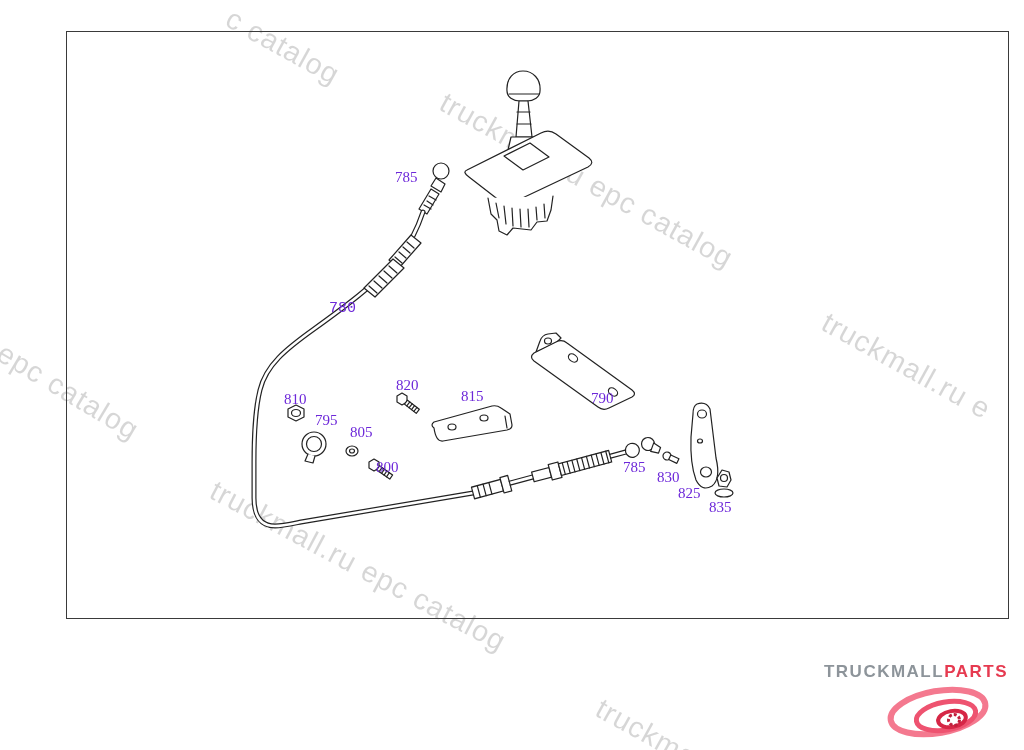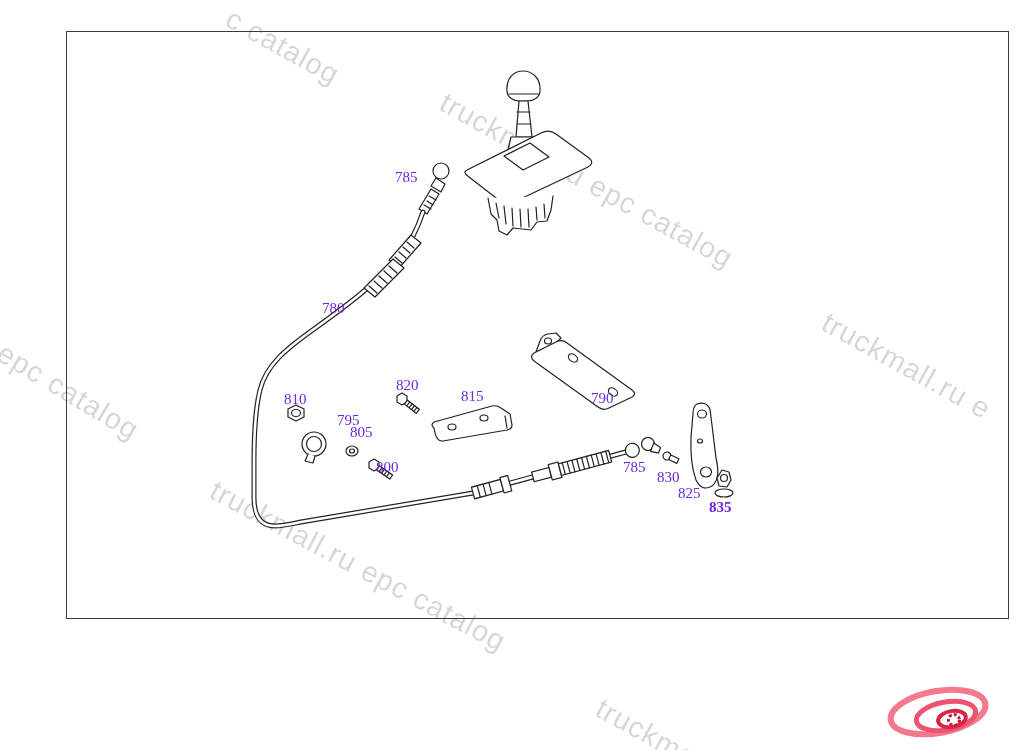--- a/index.html
+++ b/index.html
@@ -189,36 +189,39 @@
         <ellipse cx="724" cy="493" rx="9" ry="4" fill="#ffffff"></ellipse>
         <polygon points="722,470 729,472 731,480 727,487 719,486 717,478" fill="#ffffff"></polygon>
         <circle cx="724" cy="478" r="3.5" fill="#ffffff"></circle>
       </g>
 
     </g>
   </svg>
 
   <div class="labels">
       <span class="part-label" style="left: 395px; top: 169px;">785</span>
-      <span class="part-label" style="left: 322px; top: 300px;">780</span>
+      <span class="part-label" style="left: 329px; top: 300px; font-family: Liberation Mono, monospace;">780</span>
       <span class="part-label" style="left: 396px; top: 377px;">820</span>
       <span class="part-label" style="left: 461px; top: 388px;">815</span>
       <span class="part-label" style="left: 551px; top: 390px; margin-left: 40px;">790</span>
       <span class="part-label" style="left: 284px; top: 391px;">810</span>
-      <span class="part-label" style="left: 337px; top: 412px;">795</span>
+      <span class="part-label" style="left: 315px; top: 412px;">795</span>
       <span class="part-label" style="left: 350px; top: 424px;">805</span>
       <span class="part-label" style="left: 376px; top: 459px;">800</span>
       <span class="part-label" style="left: 623px; top: 459px;">785</span>
       <span class="part-label" style="left: 657px; top: 469px;">830</span>
       <span class="part-label" style="left: 678px; top: 485px;">825</span>
-      <span class="part-label" style="left: 709px; top: 499px; font-weight: bold;">835</span>
+      <span class="part-label" style="left: 709px; top: 499px;">835</span>
     </div>
 
   <div class="frame"></div>
 
+  <div class="brand">
+    <span style="color: rgb(141, 148, 154);">TRUCKMALL</span><span style="color: rgb(230, 58, 80);">PARTS</span>
+  </div>
   <svg class="gear-logo" width="126" height="72" viewBox="0 0 126 72">
     <ellipse cx="62" cy="34" rx="48" ry="21" transform="rotate(-10 62 34)" stroke="#f4798f" stroke-width="6" fill="none"></ellipse>
     <ellipse cx="70" cy="38" rx="30" ry="14" transform="rotate(-10 70 38)" stroke="#ee5370" stroke-width="5" fill="none"></ellipse>
     <ellipse cx="76" cy="41" rx="14" ry="8" transform="rotate(-10 76 41)" stroke="#d62746" stroke-width="4" fill="none"></ellipse>
     <circle cx="78" cy="42" r="5.5" stroke="#c01f3c" stroke-width="3" stroke-dasharray="3 2" fill="none"></circle>
   </svg>
 
 </div>
 
 </body></html>

